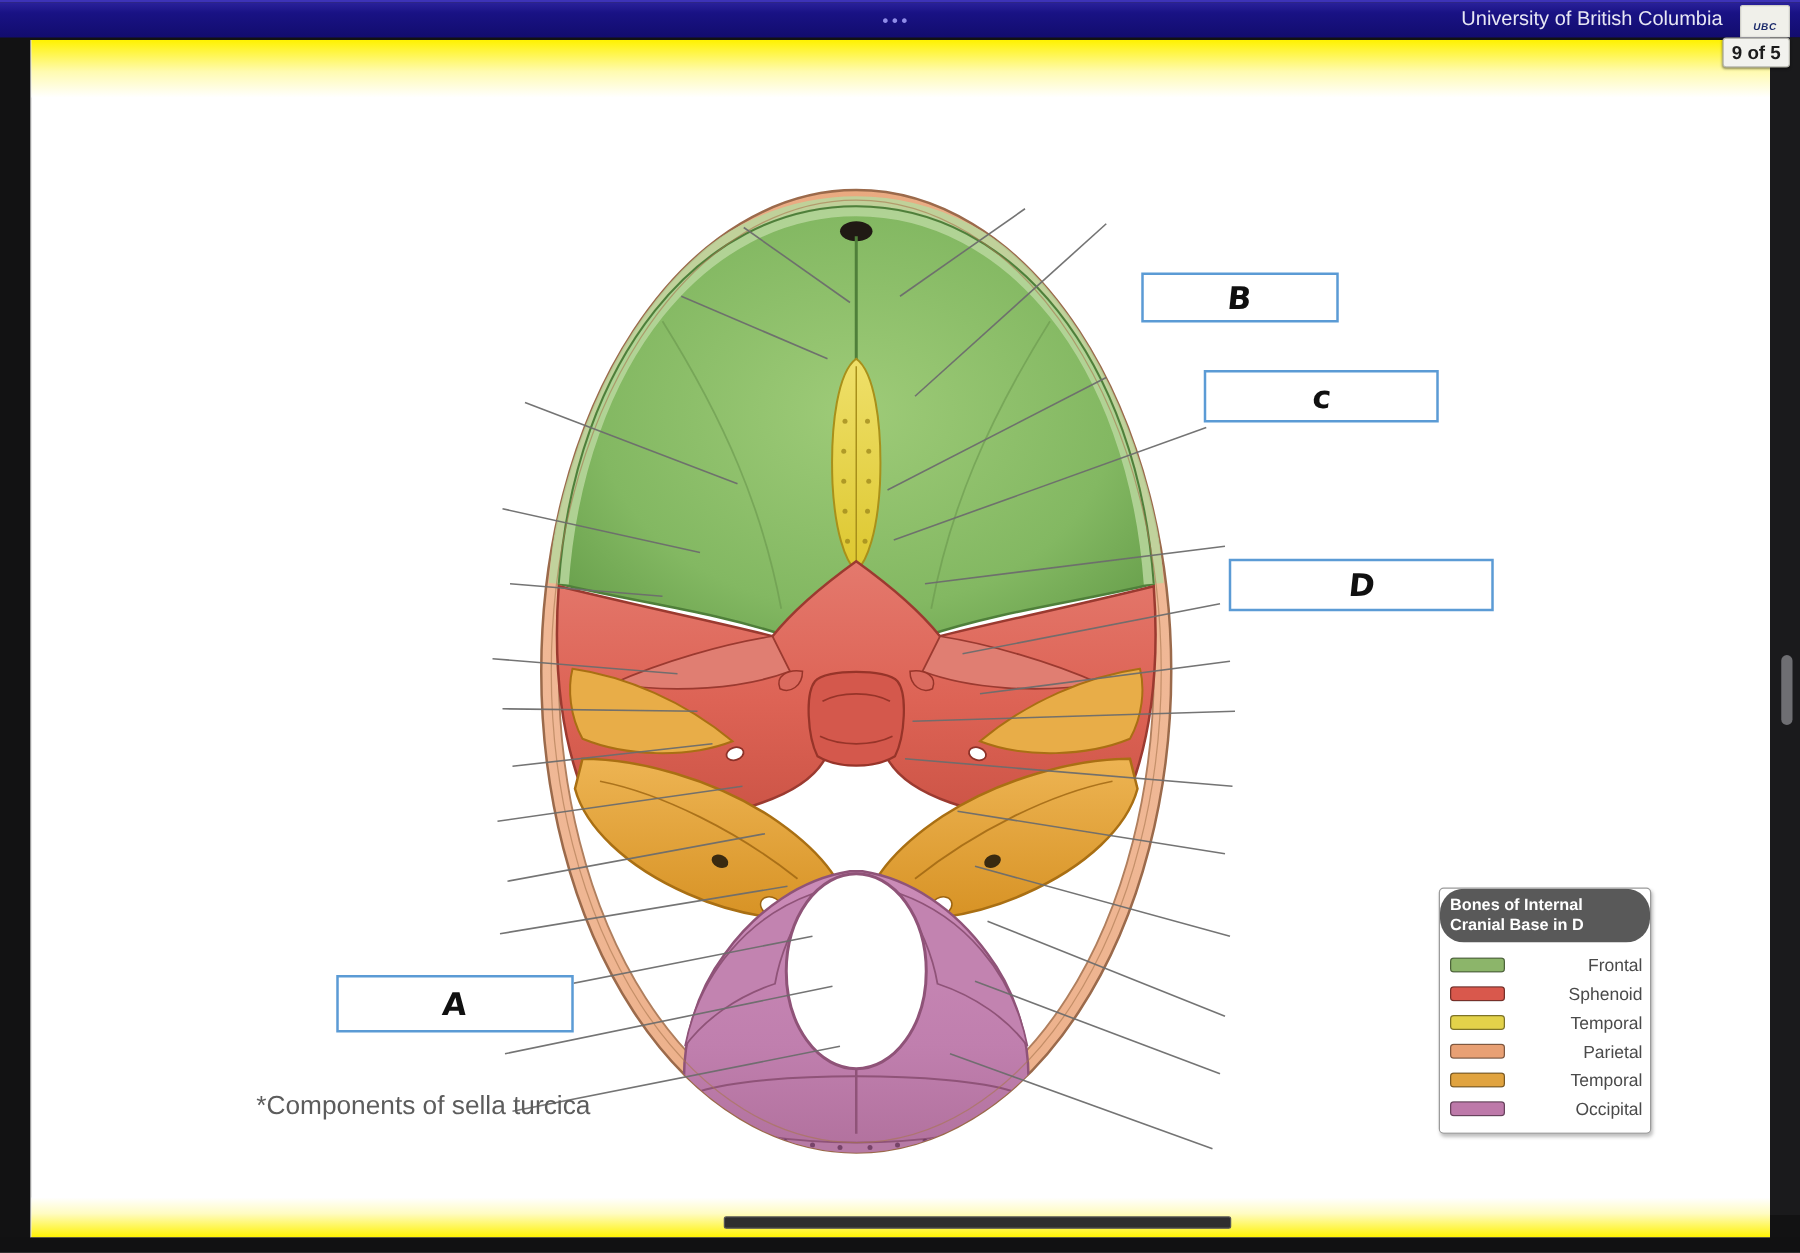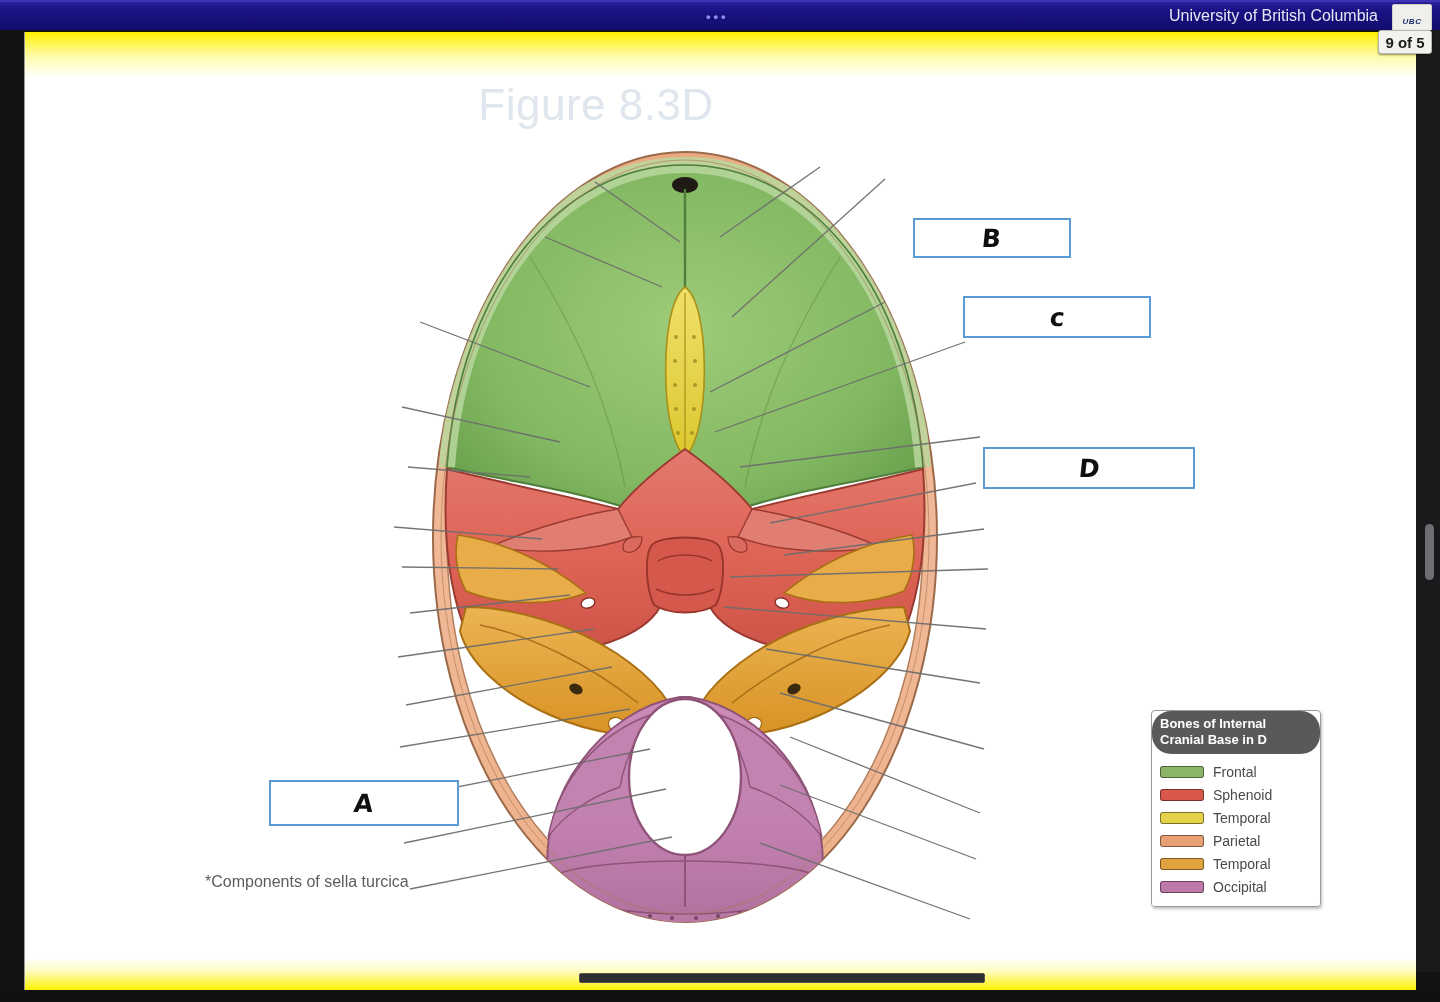--- a/index.html
+++ b/index.html
@@ -91,21 +91,21 @@
     transform: skewX(-6deg);
   }
   #box-b { left: 888px; top: 186px;  width: 158px; height: 40px; }
   #box-c { left: 938px; top: 264px;  width: 188px; height: 42px; }
   #box-d { left: 958px; top: 415px;  width: 212px; height: 42px; }
   #box-a { left: 244px; top: 748px;  width: 190px; height: 46px; }
 
   
   .footnote {
     position: absolute; left: 180px; top: 841px;
-    font-size: 16px; color: #5c5c5c;
+    font-size: 21px; color: #5c5c5c;
   }
   .caption {
     position: absolute; left: 470px; top: 920px;
     font-size: 17px; color: #333; font-weight: bold; white-space: nowrap;
   }
   .caption .cap-letter { font-size: 24px; font-weight: 400; margin-right: 4px; }
 
   
   .legend {
     position: absolute; left: 1126px; top: 678px; width: 170px;
@@ -113,21 +113,21 @@
     box-shadow: 1px 2px 3px rgba(0,0,0,.25);
     overflow: hidden; z-index: 20;
   }
   .legend-head {
     background: #595959; color: #ffffff;
     font-size: 13px; font-weight: bold; line-height: 16px;
     padding: 5px 6px 6px 8px;
     border-radius: 19px;
   }
   .legend-body { padding: 6px 6px 8px 8px; background: #fff; }
-  .legend-row { display: flex; align-items: center; height: 23px; }
+  .legend-row { display: flex; align-items: center; height: 23px; justify-content: space-between; }
   .swatch {
     width: 44px; height: 12px; border-radius: 3px;
     border: 1px solid rgba(0,0,0,.45); margin-right: 9px;
   }
   .legend-label { font-size: 14px; color: #4a4a4a; }
 
   
   .vscroll-track {
     position: absolute; right: 0; top: 30px; width: 24px; height: 942px;
     background: #1a1a1c;
@@ -162,21 +162,20 @@
     </div>
   </div>
 
   <div class="page-badge">9 of 5</div>
 
   <div class="slide">
 
     <div class="slide-yellow"></div>
     <div class="slide-yellow-bottom"></div>
 
-    <div class="fig-title">Figure 8.3D</div>
 
     <div class="illus">
       <svg width="610" height="790" viewBox="0 0 610 790" xmlns="http://www.w3.org/2000/svg">
         <defs>
           <radialGradient id="gFrontal" cx="50%" cy="45%" r="62%">
             <stop offset="0%" stop-color="#9ecb78"></stop>
             <stop offset="70%" stop-color="#83b862"></stop>
             <stop offset="100%" stop-color="#6ba24e"></stop>
           </radialGradient>
           <linearGradient id="gSphen" x1="0" y1="0" x2="0" y2="1">

